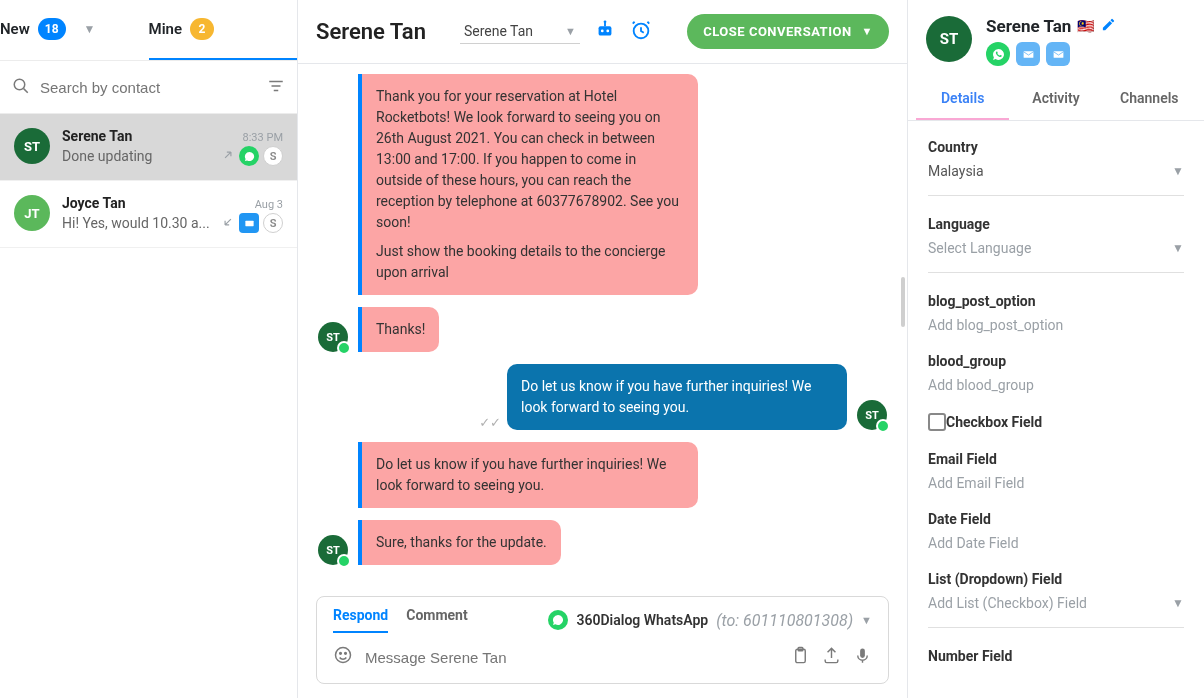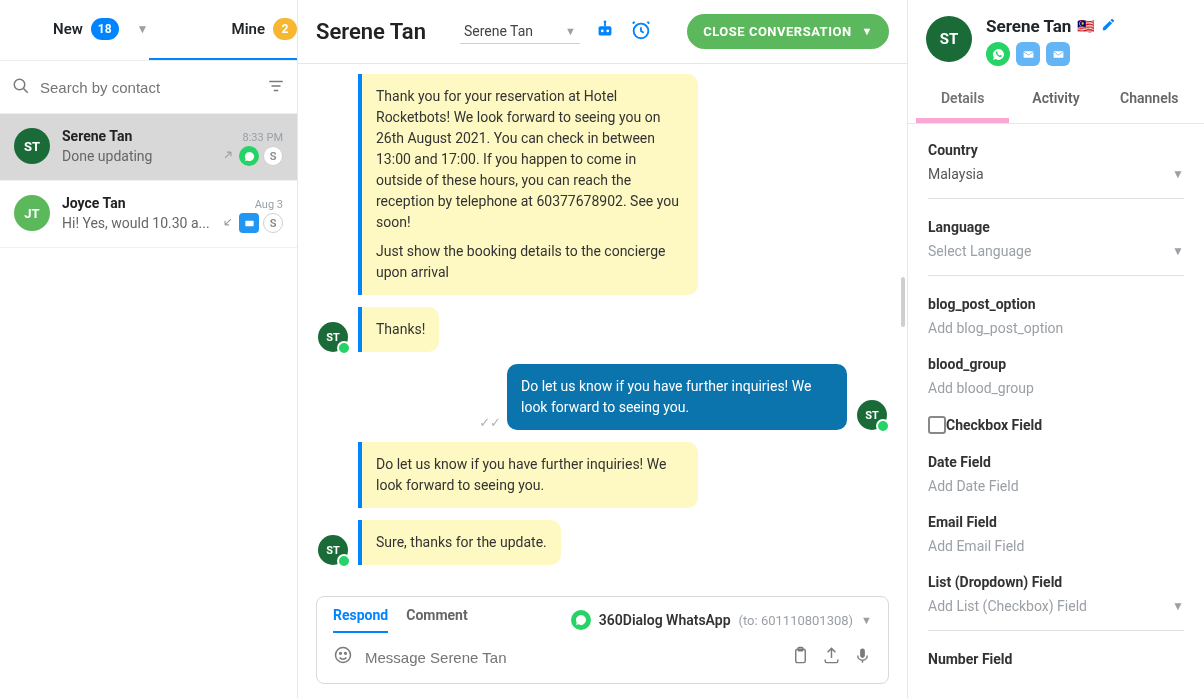--- a/index.html
+++ b/index.html
@@ -2,21 +2,21 @@
 <html><head>
 <meta charset="utf-8">
 <style>
 * { margin: 0; padding: 0; box-sizing: border-box; }
 body { font-family: -apple-system, BlinkMacSystemFont, "Segoe UI", Roboto, Helvetica, Arial, sans-serif; font-size: 14px; color: #212529; background: #fff; }
 .app { display: flex; width: 1204px; height: 698px; overflow: hidden; }
 
 
 .sidebar-left { width: 298px; border-right: 1px solid #e5e7eb; display: flex; flex-direction: column; }
 .sl-tabs { display: flex; height: 60px; }
-.sl-tab { flex: 1; display: flex; align-items: center; justify-content: flex-end; gap: 8px; font-weight: 600; font-size: 15px; color: #212529; border-bottom: 2px solid transparent; position: relative; cursor: pointer; }
+.sl-tab { flex: 1; display: flex; align-items: center; justify-content: flex-start; gap: 8px; font-weight: 600; font-size: 15px; color: #212529; border-bottom: 2px solid transparent; position: relative; cursor: pointer; }
 .sl-tab.active { border-bottom: 2px solid #0084ff; }
 .sl-tab .chev { margin-left: 10px; color: #9aa0a6; font-size: 12px; }
 .badge { border-radius: 999px; min-width: 24px; height: 22px; display: inline-flex; align-items: center; justify-content: center; font-size: 12px; font-weight: 700; color: #fff; padding: 0 7px; }
 .badge.blue { background: #0084ff; }
 .badge.orange { background: #f7b731; }
 
 .sl-search { display: flex; align-items: center; height: 54px; padding: 0 12px; border-top: 1px solid #ececec; border-bottom: 1px solid #ececec; }
 .sl-search .icon { color: #7a7a7a; margin-right: 10px; }
 .sl-search input { flex: 1; border: none; outline: none; font-size: 15px; color: #444; }
 .sl-search .filter { color: #7a7a7a; cursor: pointer; }
@@ -41,57 +41,57 @@
 .c-header { display: flex; align-items: center; padding: 14px 18px; gap: 14px; border-bottom: 1px solid #e5e7eb; }
 .c-title { font-size: 22px; font-weight: 600; color: #222; flex-shrink: 0; }
 .c-select { display: flex; align-items: center; gap: 10px; margin-left: 20px; font-size: 14px; color: #444; border-bottom: 1px solid #d0d0d0; padding: 4px 4px; width: 120px; justify-content: space-between; cursor: pointer; }
 .c-header .hicon { color: #0084ff; font-size: 18px; cursor: pointer; }
 .close-btn { margin-left: auto; background: #5cb85c; color: #fff; font-weight: 700; font-size: 13px; letter-spacing: 0.5px; padding: 10px 16px; border-radius: 999px; display: flex; align-items: center; gap: 10px; cursor: pointer; }
 .close-btn .chev { font-size: 11px; }
 
 .messages { flex: 1; overflow-y: auto; padding: 10px 20px 20px 20px; position: relative; }
 .mrow { display: flex; align-items: flex-end; gap: 10px; margin-bottom: 12px; }
 .mrow .bubble { max-width: 340px; padding: 12px 14px; font-size: 14px; line-height: 1.5; }
-.mrow.in .bubble { background: #fef9c3; border-left: 4px solid #0084ff; border-radius: 0 10px 10px 0; color: #333; }
+.mrow.in .bubble { background: #fca5a5; border-left: 4px solid #0084ff; border-radius: 0 10px 10px 0; color: #333; }
 .mrow.in .mavatar { order: -1; }
 .mrow.out { justify-content: flex-end; }
 .mrow.out .bubble { background: #0b74ad; color: #fff; border-radius: 10px; }
 .mavatar { width: 30px; height: 30px; border-radius: 50%; background: #1a6b38; color: #fff; font-weight: 700; font-size: 11px; display: flex; align-items: center; justify-content: center; flex-shrink: 0; position: relative; }
 .mavatar .wa-dot { position: absolute; bottom: -3px; right: -3px; width: 14px; height: 14px; border-radius: 50%; background: #25d366; border: 2px solid #fff; }
 .check { color: #b0b0b0; align-self: flex-end; margin-right: -4px; font-size: 13px; }
 .bubble p + p { margin-top: 8px; }
 .scroll-ind { position: absolute; right: 2px; top: 40%; width: 4px; height: 50px; background: #cfcfcf; border-radius: 2px; }
 
 .composer { border: 1px solid #d9d9d9; margin: 0 18px 14px 18px; border-radius: 8px; }
 .comp-tabs { display: flex; align-items: center; padding: 10px 16px 0 16px; gap: 18px; font-size: 14px; }
 .comp-tab { padding-bottom: 8px; border-bottom: 2px solid transparent; cursor: pointer; color: #666; font-weight: 700; }
 .comp-tab.active { color: #0084ff; border-bottom: 2px solid #0084ff; }
 .comp-channel { margin-left: auto; display: flex; align-items: center; gap: 8px; cursor: pointer; }
 .comp-channel .wa { width: 20px; height: 20px; border-radius: 50%; background: #25d366; display: flex; align-items: center; justify-content: center; color: #fff; font-size: 11px; }
 .comp-channel .cname { font-weight: 600; color: #333; font-size: 14px; }
-.comp-channel .cto { color: #9aa0a6; font-size: 13px; }
+.comp-channel .cto { color: #9aa0a6; font-size: 16px; font-style: italic; }
 .comp-input { display: flex; align-items: center; padding: 12px 16px 14px 16px; gap: 12px; }
 .comp-input input { flex: 1; border: none; outline: none; font-size: 15px; color: #444; }
 .comp-icon { color: #7a7a7a; cursor: pointer; font-size: 17px; }
 
 
 .right { width: 296px; display: flex; flex-direction: column; }
 .r-header { display: flex; align-items: flex-start; gap: 14px; padding: 16px 18px 12px 18px; }
 .r-avatar { width: 46px; height: 46px; border-radius: 50%; background: #1a6b38; color: #fff; font-weight: 700; font-size: 15px; display: flex; align-items: center; justify-content: center; }
 .r-name-row { display: flex; align-items: center; gap: 6px; }
 .r-name { font-size: 17px; font-weight: 700; }
 .r-edit { color: #0084ff; font-size: 14px; cursor: pointer; }
 .r-channels { display: flex; gap: 6px; margin-top: 6px; }
 .chip { width: 24px; height: 24px; border-radius: 6px; display: flex; align-items: center; justify-content: center; font-size: 12px; color: #fff; }
 .chip.wa { background: #25d366; border-radius: 50%; }
 .chip.mail { background: #64b5f6; }
 
 .r-tabs { display: flex; border-bottom: 1px solid #e5e7eb; padding: 0 8px; }
 .r-tab { flex: 1; text-align: center; padding: 12px 4px; font-size: 14px; font-weight: 600; color: #666; border-bottom: 2px solid transparent; cursor: pointer; }
-.r-tab.active { color: #737373; border-bottom: 5px solid #f9a8d4; }
+.r-tab.active { color: #3b82f6; border-bottom: 2px solid #f9a8d4; }
 
 .r-body { flex: 1; overflow-y: auto; padding: 18px 20px; }
 .field { margin-bottom: 20px; }
 .flabel { font-size: 14px; font-weight: 700; color: #333; margin-bottom: 8px; }
 .fvalue-row { display: flex; align-items: center; justify-content: space-between; border-bottom: 1px solid #e0e0e0; padding-bottom: 16px; cursor: pointer; }
 .fvalue { font-size: 14px; color: #555; }
 .fplaceholder { font-size: 14px; color: #9aa0a6; }
 .fchev { color: #9aa0a6; font-size: 12px; }
 .check-row { display: flex; align-items: center; margin-bottom: 20px; }
 .checkbox { width: 18px; height: 18px; border: 2px solid #888; border-radius: 3px; }
@@ -351,26 +351,26 @@
         </div>
         <div class="field">
           <div class="flabel">blood_group</div>
           <div><span class="fplaceholder">Add blood_group</span></div>
         </div>
         <div class="check-row">
           <span class="checkbox"></span>
       <span class="flabel" style="margin-bottom:0">Checkbox Field</span>
         </div>
         <div class="field">
+          <div class="flabel">Email Field</div>
+          <div><span class="fplaceholder">Add Email Field</span></div>
+        </div>
+        <div class="field">
           <div class="flabel">Date Field</div>
           <div><span class="fplaceholder">Add Date Field</span></div>
-        </div>
-        <div class="field">
-          <div class="flabel">Email Field</div>
-          <div><span class="fplaceholder">Add Email Field</span></div>
         </div>
         <div class="field">
           <div class="flabel">List (Dropdown) Field</div>
           <div class="fvalue-row">
             <span class="fplaceholder">Add List (Checkbox) Field</span>
             <span class="fchev">▼</span>
           </div>
         </div>
         <div class="field">
           <div class="flabel">Number Field</div>

